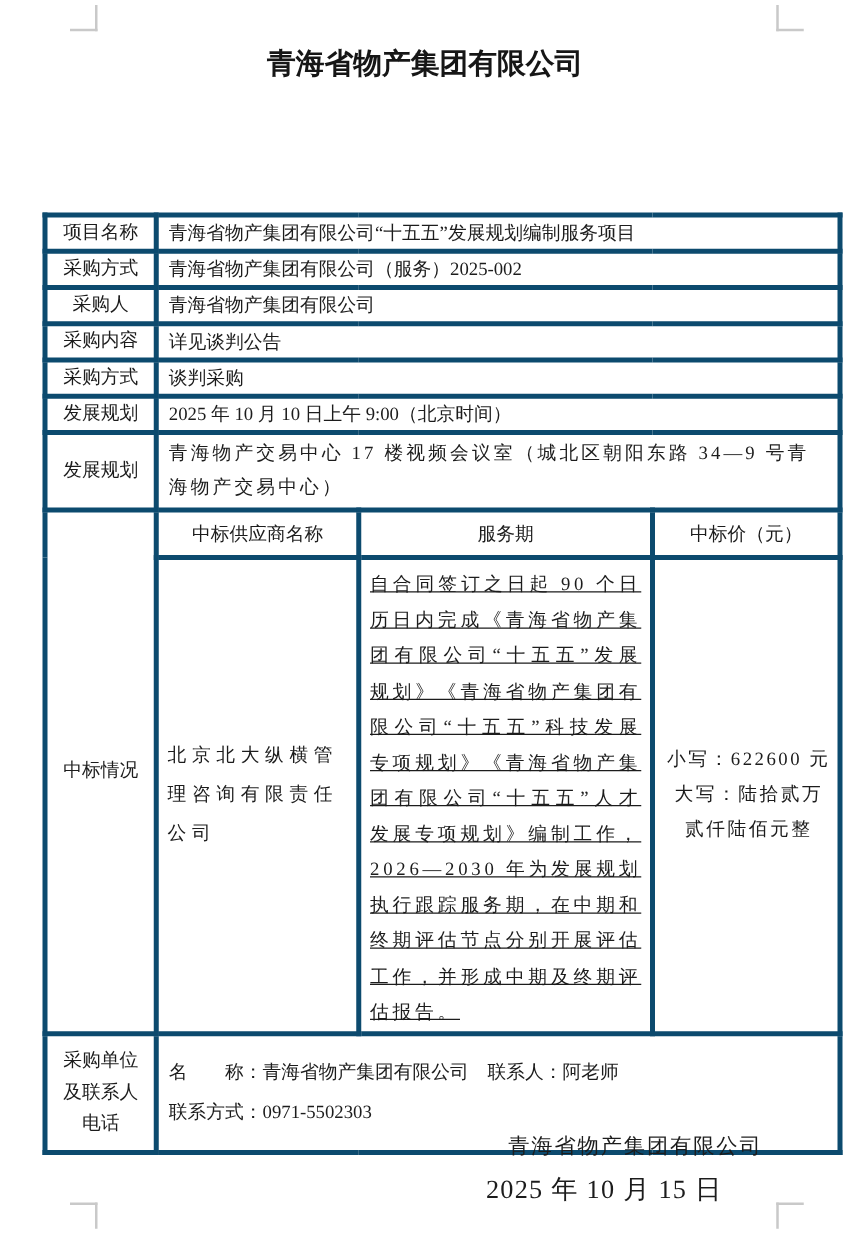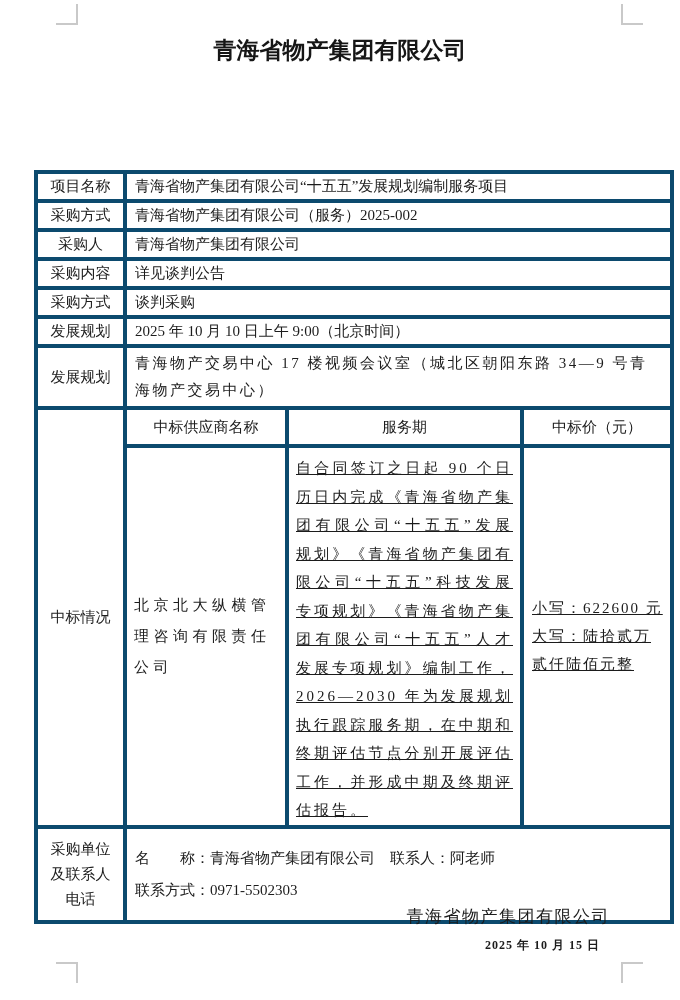--- a/index.html
+++ b/index.html
@@ -48,27 +48,27 @@
   tr.ihdr td { height: 38px; text-align: center; vertical-align: middle; }
   tr.ibody td { height: 355px; }
   td.supplier {
     vertical-align: middle; text-align: left;
     padding: 0 7px; letter-spacing: 4.5px; line-height: 31px;
   }
   td.period {
     vertical-align: top; text-align: justify;
     padding: 6px 7px 0 7px; letter-spacing: 3px; line-height: 28.5px; text-decoration: underline;
   }
-  td.price { vertical-align: middle; text-align: left; padding: 0 4px 0 8px; letter-spacing: 2px; line-height: 28px; text-decoration: underline; }
+  td.price { vertical-align: middle; text-align: center; padding: 0 4px 0 8px; letter-spacing: 2px; line-height: 28px; }
   tr.contact td { height: 95px; }
   td.contact-val { vertical-align: middle; line-height: 32px; padding: 2px 8px; }
   .blk { display: block; }
 
   .footer-org  { position: absolute; top: 905px; right: 70px; font-size: 17px; letter-spacing: 1.5px; }
-  .footer-date { position: absolute; top: 937px; right: 80px; font-size: 12px; letter-spacing: 1px; font-weight: bold; }
+  .footer-date { position: absolute; top: 937px; right: 102px; font-size: 21px; letter-spacing: 1px; }
 </style>
 </head>
 <body>
 
 <div class="page">
 
   <div class="crop tl"></div>
   <div class="crop tr"></div>
   <div class="crop bl"></div>
   <div class="crop br"></div>

